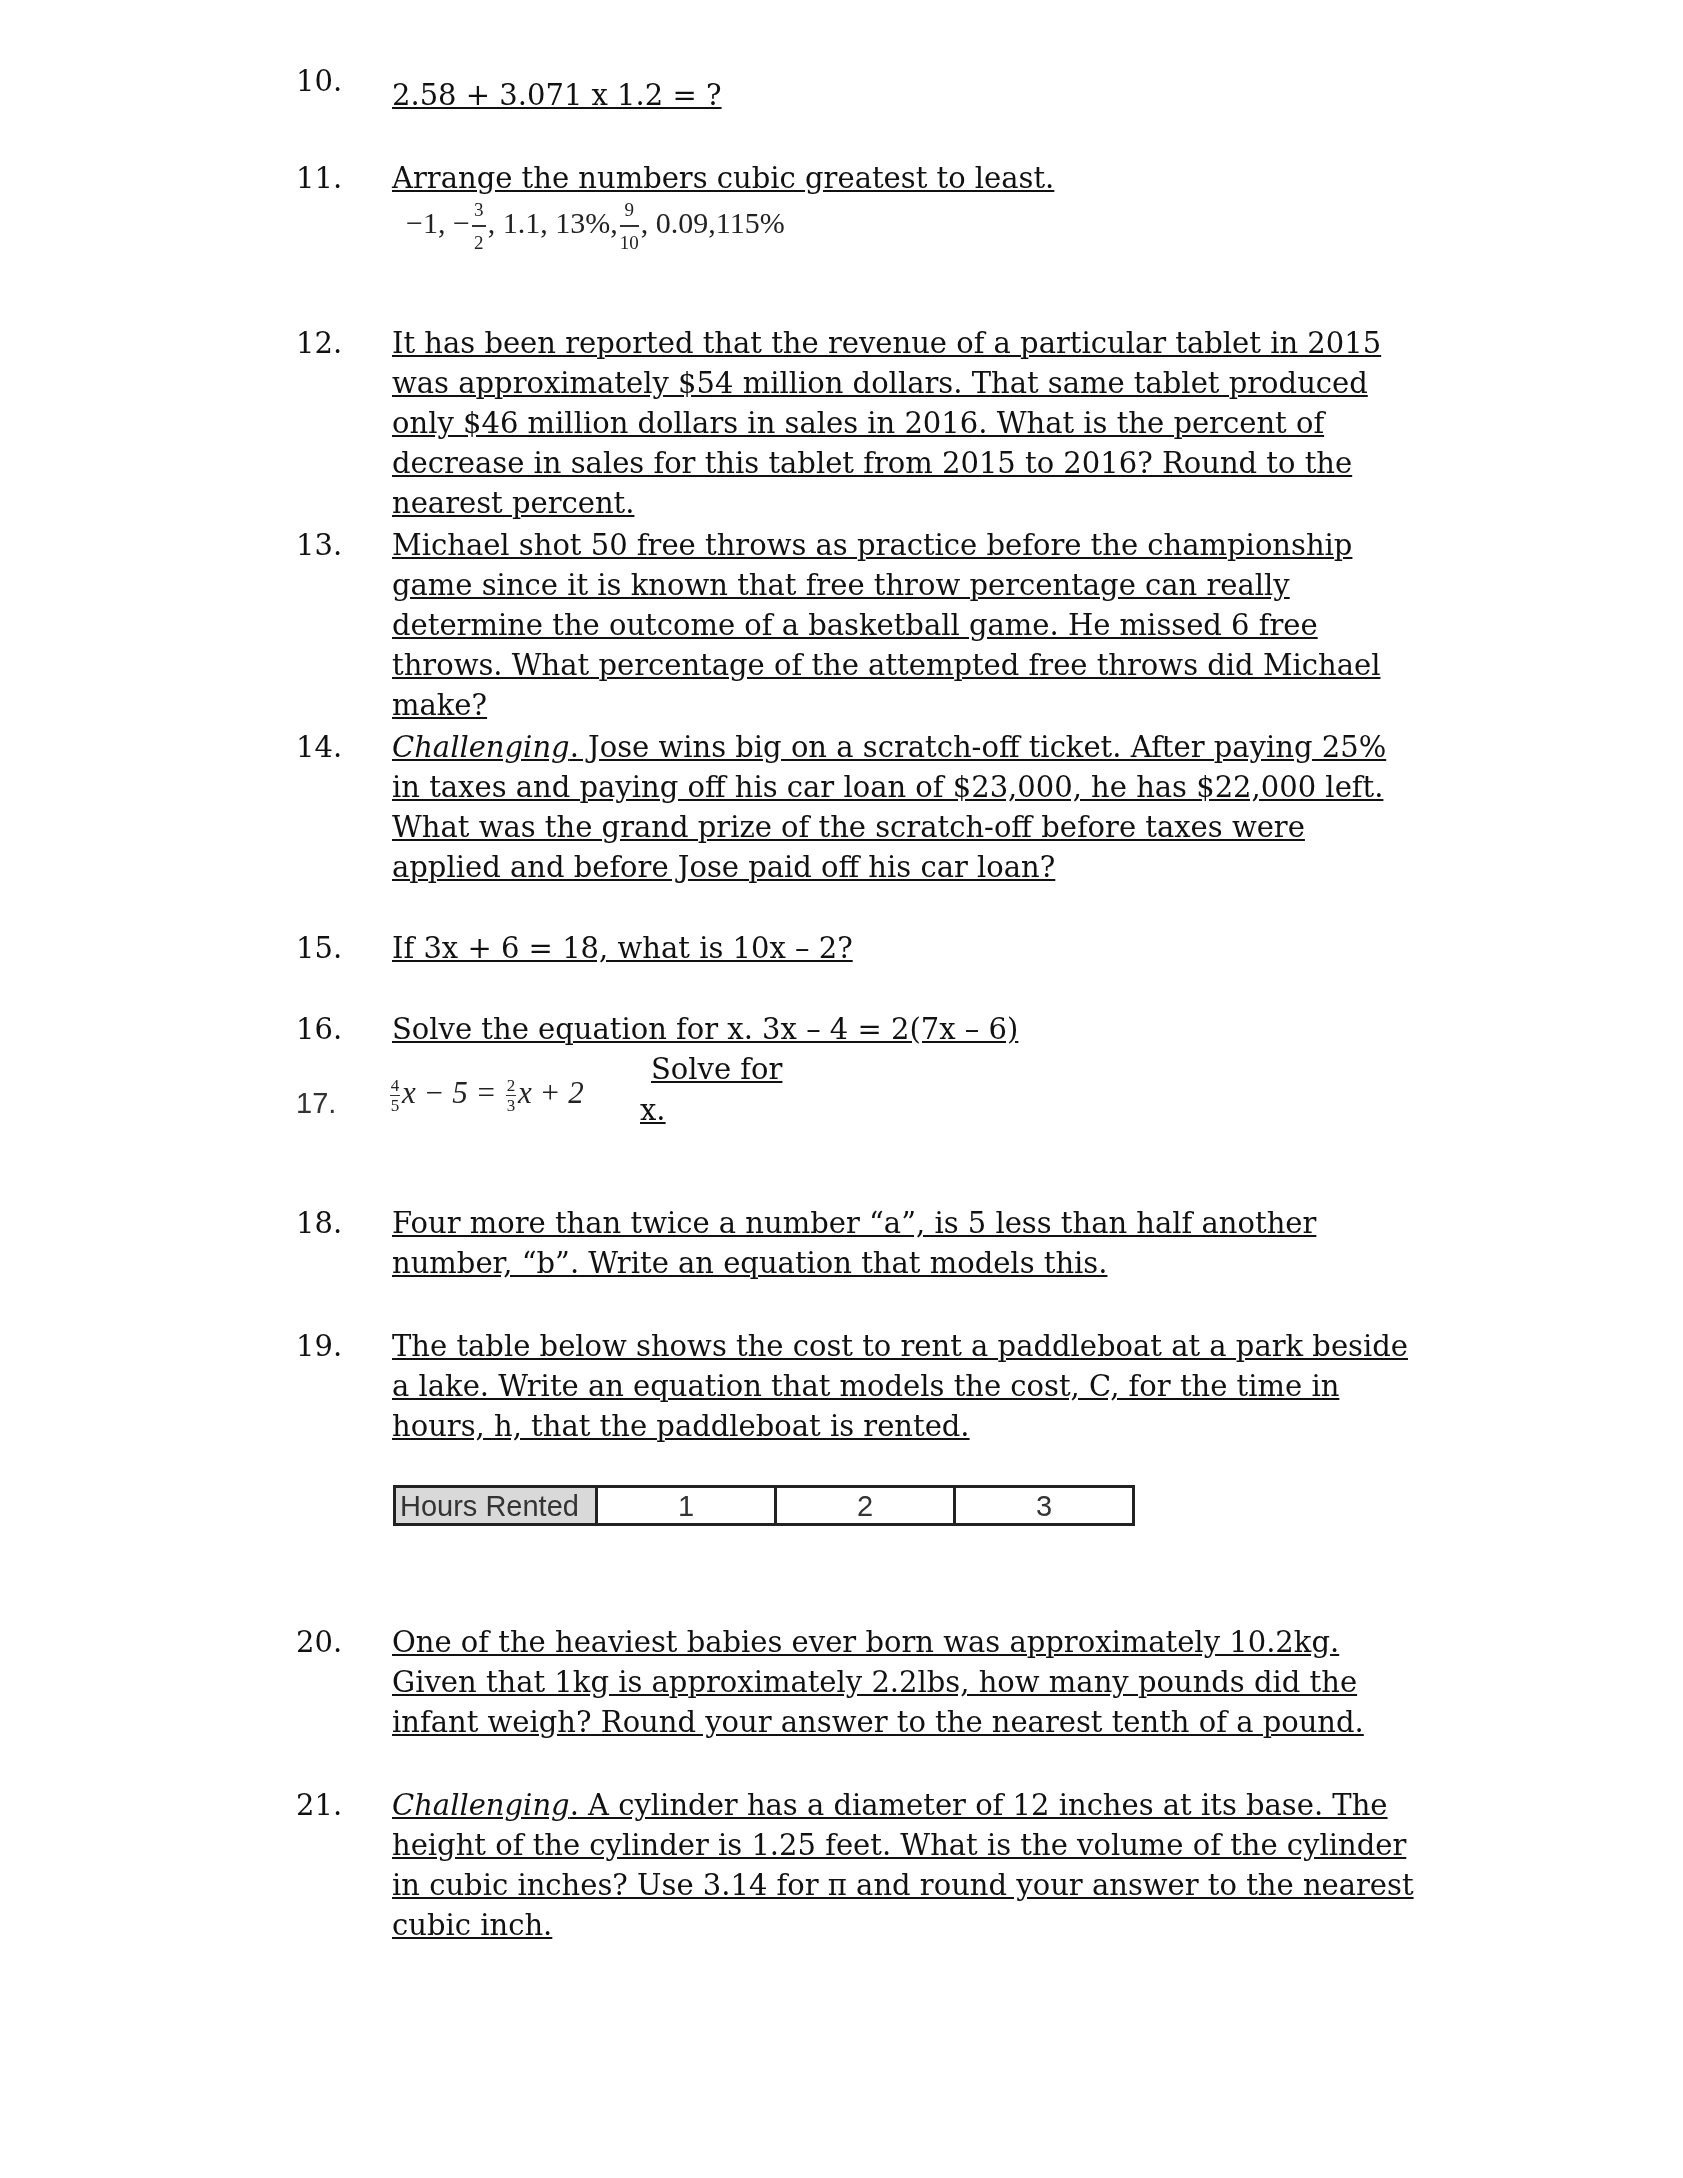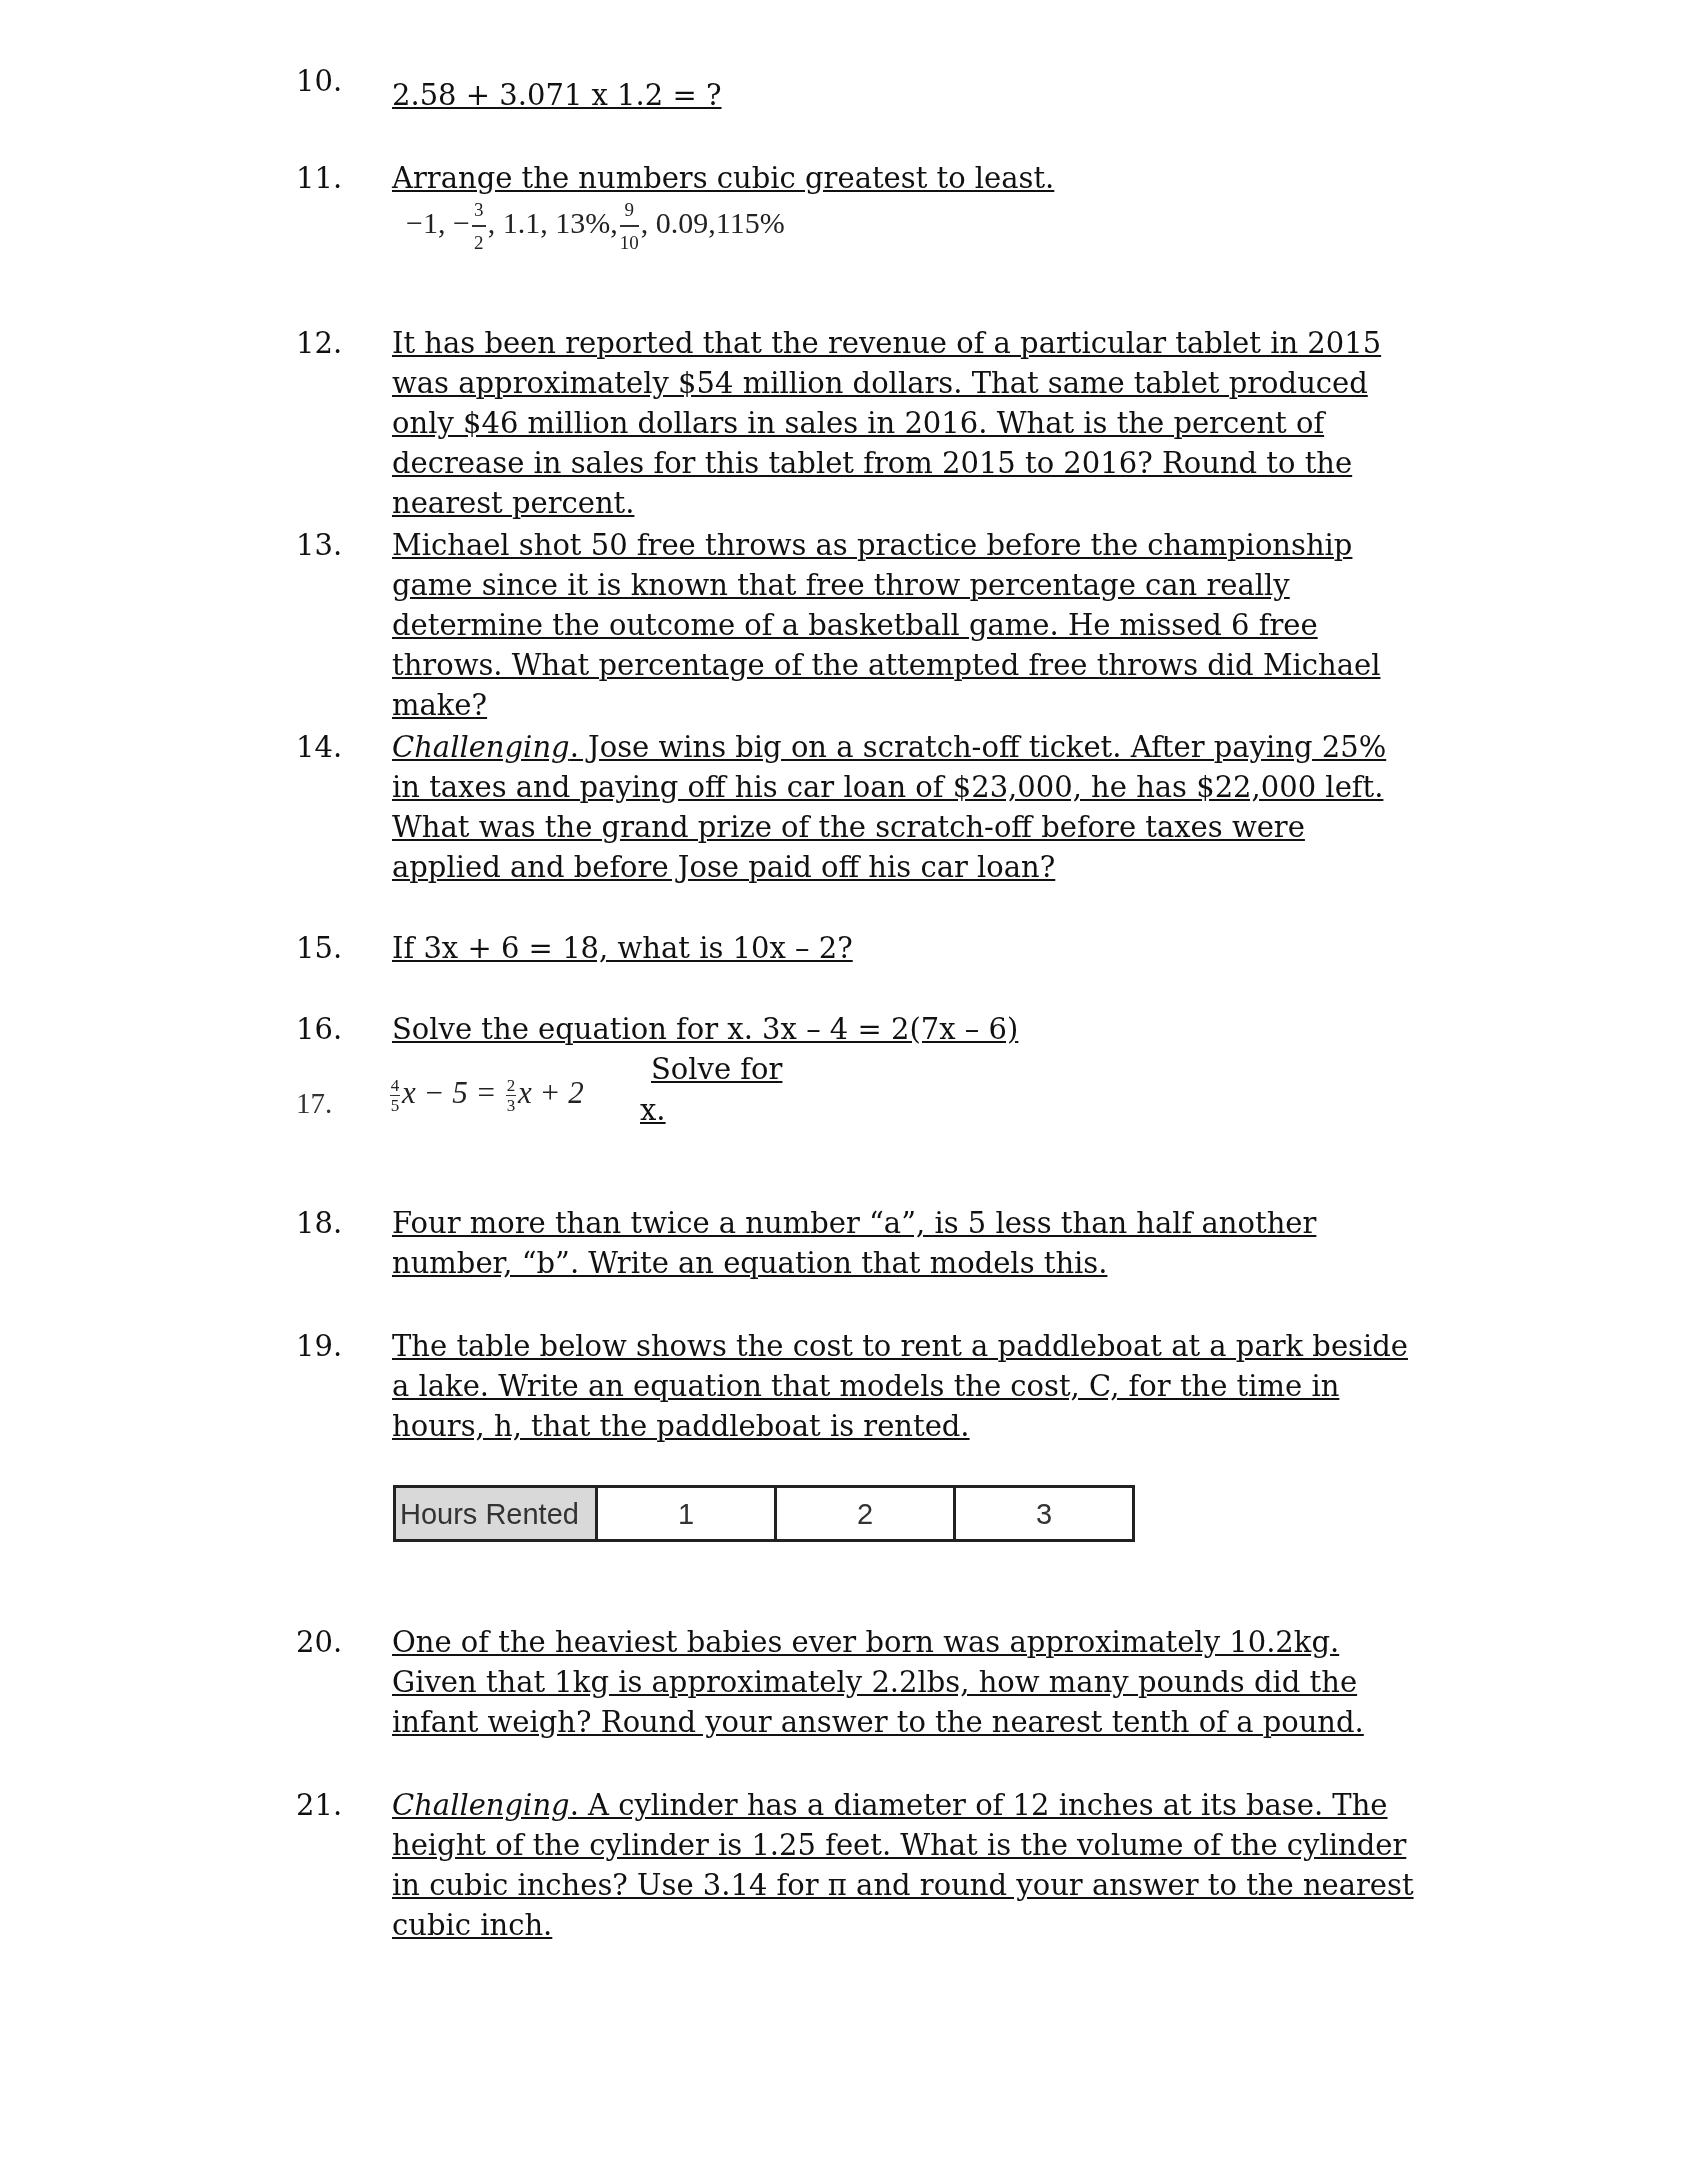--- a/index.html
+++ b/index.html
@@ -13,21 +13,21 @@
   .frac { display: inline-flex; flex-direction: column; align-items: center; vertical-align: middle;
           line-height: 1; margin: 0 2px; }
   .frac .n { font-size: 19px; padding-bottom: 6px; }
   .frac .bar { display: block; width: 100%; min-width: 14px; border-top: 2px solid #333; }
   .frac .d { font-size: 19px; padding-top: 6px; }
   .frac.small .n, .frac.small .d { font-size: 17px; padding: 0 0 1px 0; }
   .frac.small .d { padding: 1px 0 0 0; }
   .frac.small .bar { min-width: 10px; border-top-width: 1.5px; }
   table.rent { position: absolute; left: 393px; top: 1485px; border-collapse: collapse;
                font-family: "Liberation Sans", "DejaVu Sans", sans-serif; font-size: 29px; color: #333; }
-  table.rent td { border: 3px solid #222; height: 35px; padding: 8px 4px; line-height: 34px; }
+  table.rent td { border: 3px solid #222; height: 35px; padding: 0 4px; line-height: 34px; }
   table.rent td.head { background: #d9d9d9; width: 191px; text-align: left; }
   table.rent td.val { width: 168px; text-align: center; }
 </style>
 </head>
 <body>
 
 <div class="num" style="top:61px">10.</div>
 <div class="txt" style="top:75px">2.58 + 3.071 x 1.2 = ?</div>
 
 <div class="num" style="top:158px">11.</div>
@@ -52,21 +52,21 @@
 
 <div class="num" style="top:727px">14.</div>
 <div class="txt" style="top:727px"><span class="it">Challenging</span><span>. Jose wins big on a scratch-off ticket. After paying 25% in taxes and paying off his car loan of $23,000, he has $22,000 left. What was the grand prize of the scratch-off before taxes were applied and before Jose paid off his car loan?</span></div>
 
 <div class="num" style="top:928px">15.</div>
 <div class="txt" style="top:928px">If 3x + 6 = 18, what is 10x – 2?</div>
 
 <div class="num" style="top:1009px">16.</div>
 <div class="txt" style="top:1009px">Solve the equation for x. 3x – 4 = 2(7x – 6)</div>
 
-<div class="num" style="top:1083px; font-family:Liberation Serif, serif; color:#333;">17.</div>
+<div class="num" style="top:1083px; font-family:Liberation Sans, sans-serif; color:#333;">17.</div>
 <div class="math" style="left:388px; top:1075px; font-size:31px; font-style:italic;">
   <span class="frac small" style="font-style:normal">
       <span class="n">4</span>
       <span class="bar"></span>
       <span class="d">5</span>
     </span><span>x − 5 = </span><span class="frac small" style="font-style:normal">
       <span class="n">2</span>
       <span class="bar"></span>
       <span class="d">3</span>
     </span><span>x + 2</span>

